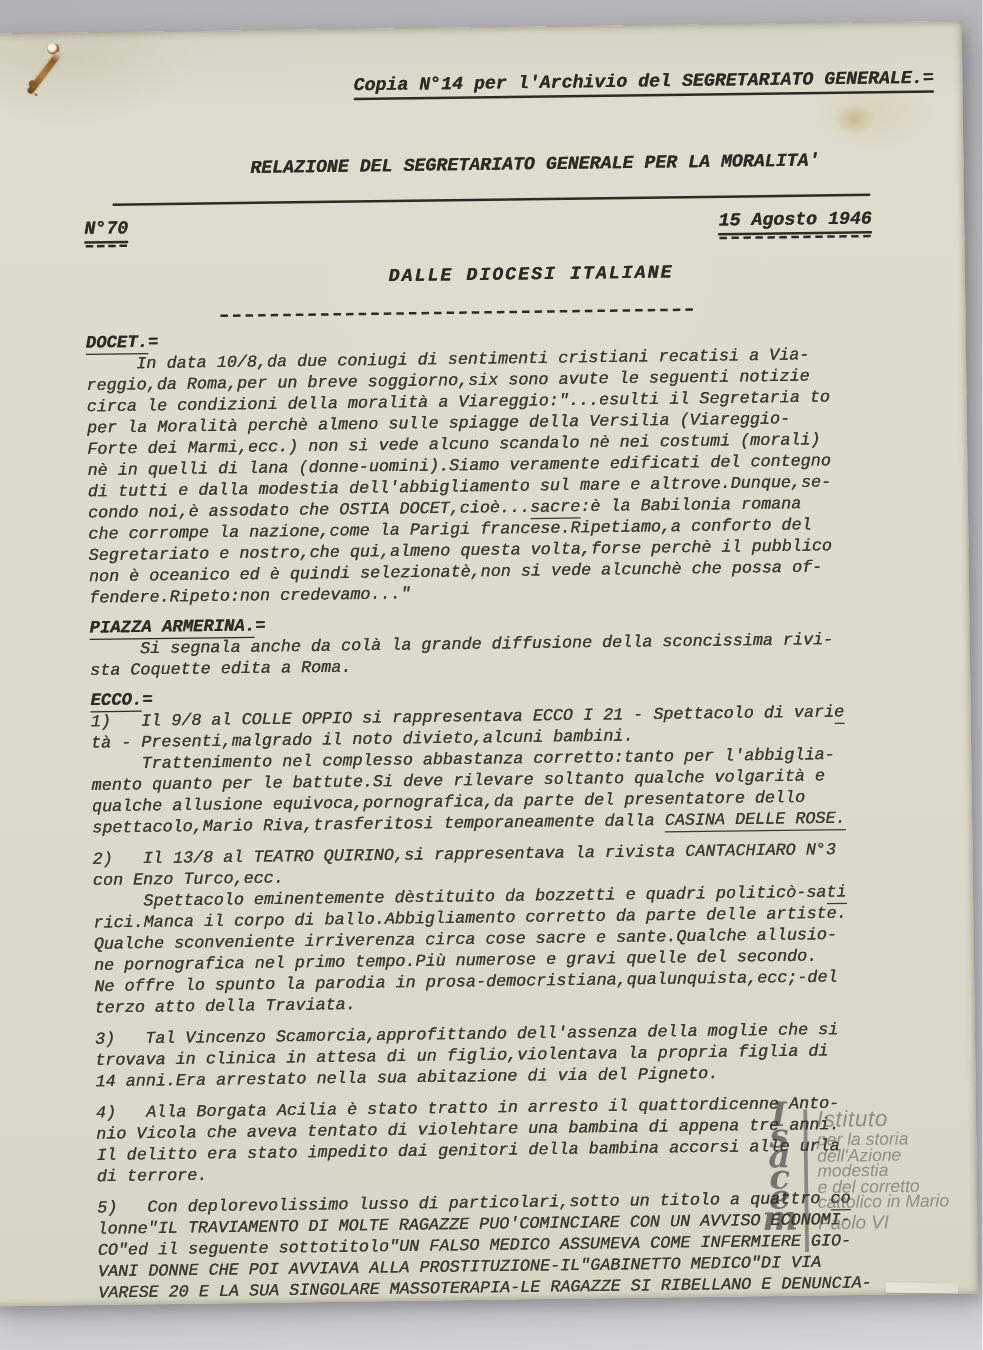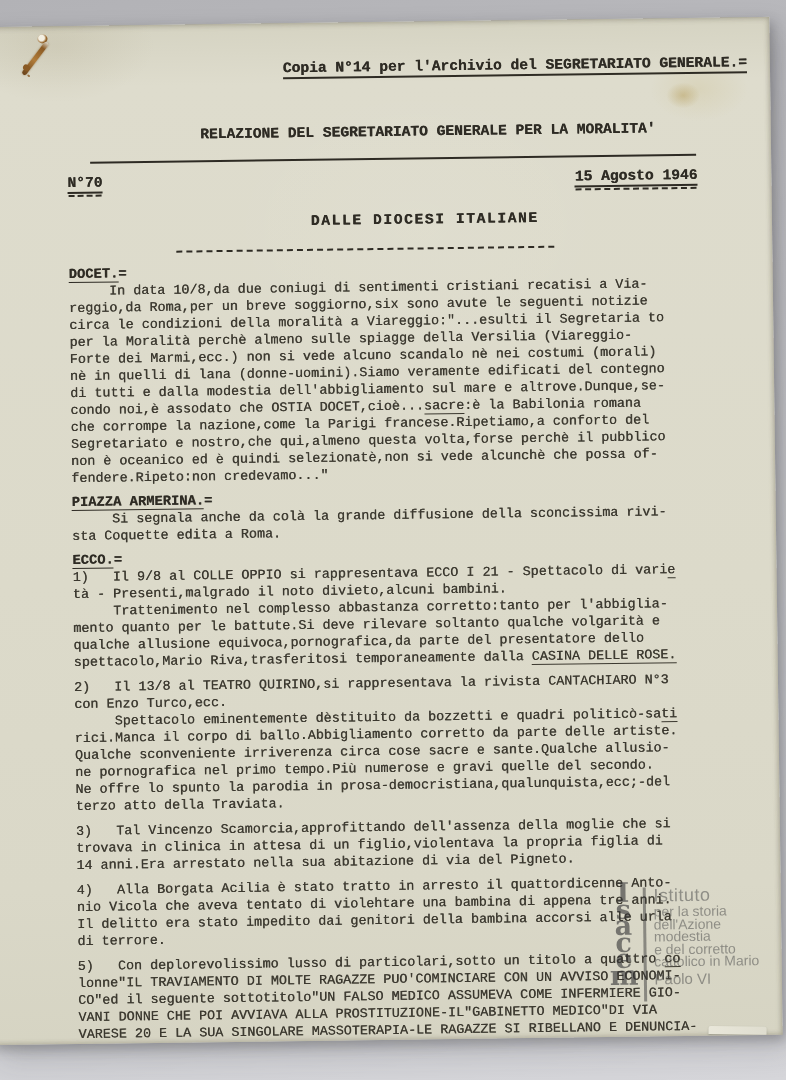--- a/index.html
+++ b/index.html
@@ -1,21 +1,21 @@
 <!DOCTYPE html>
 <html><head>
 <meta charset="utf-8">
 <style>
   html,body{margin:0;padding:0;}
   body{
     width:786px;height:1080px;overflow:hidden;position:relative;
     background:linear-gradient(168deg,#b2b2b6 0%,#c0c0c4 35%,#cdced2 72%,#d6d6da 100%);
     font-family:"Liberation Mono",monospace;
   }
-  .photo{position:relative;width:786px;height:1080px;}
+  .photo{position:relative;width:786px;height:1080px;font-style:italic;}
   .paper{
     position:absolute;left:-16px;top:22px;width:792px;height:1018px;
     transform:rotate(-0.75deg);transform-origin:50% 50%;
     color:#37342c;overflow:hidden;
     background:
       radial-gradient(26px 20px at 89% 7.6%, rgba(168,136,52,0.35), rgba(168,136,52,0) 65%),
       radial-gradient(70px 46px at 91% 7%, rgba(190,168,92,0.16), rgba(190,168,92,0) 70%),
       radial-gradient(140px 80px at 10% 2%, rgba(140,125,85,0.12), rgba(140,125,85,0) 70%),
       radial-gradient(300px 220px at 55% 20%, rgba(255,255,250,0.05), rgba(255,255,250,0) 70%),
       linear-gradient(180deg,#d5d3c2 0%,#dedccd 6%,#dcdaca 55%,#dad8c8 85%,#d6d4c3 100%);

